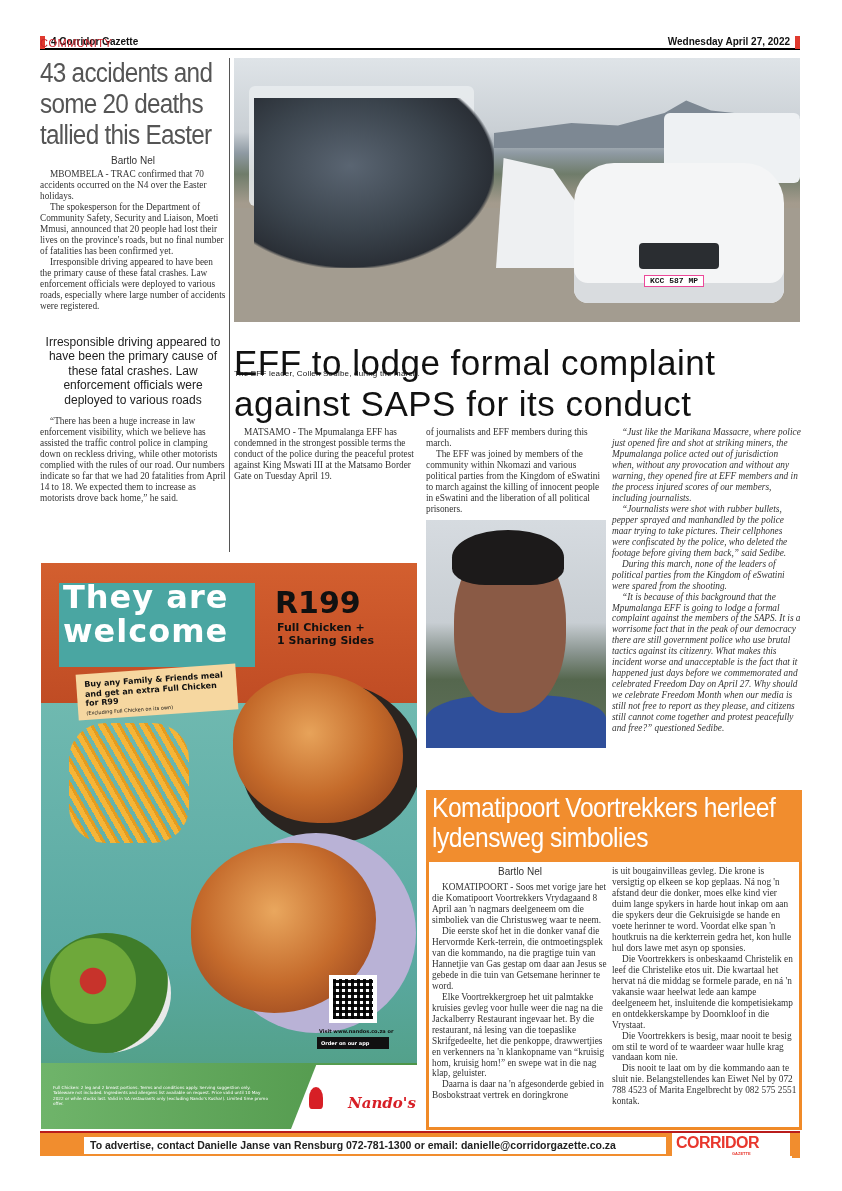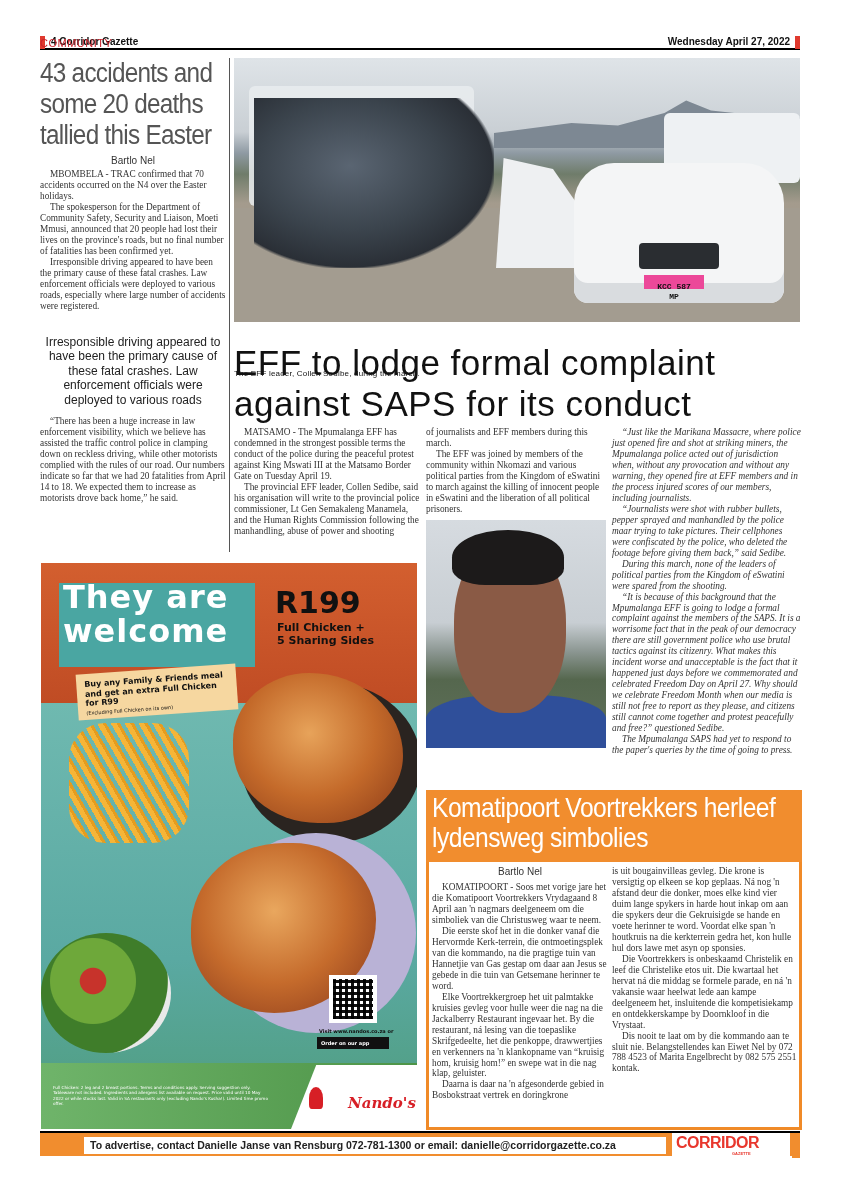--- a/index.html
+++ b/index.html
@@ -30,21 +30,21 @@
   .photo-top { position: absolute; left: 234px; top: 58px; width: 566px; height: 264px; overflow: hidden;
     background: linear-gradient(180deg, #dfe4e8 0%, #c9cfd4 28%, #8f9aa3 36%, #6f7c6a 44%, #a49b8d 55%, #9d978c 100%); }
   .photo-top .mountain { position: absolute; left: 260px; top: 40px; width: 310px; height: 50px; background: #7d8893;
     clip-path: polygon(0 70%, 25% 50%, 40% 55%, 55% 30%, 62% 5%, 70% 25%, 85% 35%, 100% 40%, 100% 100%, 0 100%); }
   .photo-top .road { position: absolute; left: 0; top: 150px; width: 100%; height: 114px; background: #a39c90; }
   .photo-top .police { position: absolute; left: 20px; top: 40px; width: 240px; height: 170px;
     background: radial-gradient(ellipse at 40% 40%, #5a6572 0%, #3b444d 45%, #2a2f36 70%, transparent 72%); }
   .photo-top .van { position: absolute; left: 15px; top: 28px; width: 225px; height: 120px; background: #e9ecee; border-radius: 6px; opacity: 0.85; }
   .photo-top .car { position: absolute; left: 340px; top: 105px; width: 210px; height: 140px; background: #f4f5f6; border-radius: 40px 40px 14px 14px; box-shadow: inset 0 -20px 0 #d9dcdf; }
   .photo-top .car .grille { position: absolute; left: 65px; top: 80px; width: 80px; height: 26px; background: #2a2d31; border-radius: 4px; }
-  .photo-top .car .plate { position: absolute; left: 70px; top: 112px; width: 60px; height: 12px; background: #fff; border: 7px solid #ec4899; font: bold 8px "Liberation Mono", monospace; text-align: center; line-height: 10px; color: #111; }
+  .photo-top .car .plate { position: absolute; left: 70px; top: 112px; width: 60px; height: 12px; background: #fff; border: 1px solid #ec4899; font: bold 8px "Liberation Mono", monospace; text-align: center; line-height: 10px; color: #111; }
   .photo-top .door { position: absolute; left: 262px; top: 100px; width: 95px; height: 110px; background: #eef0f2; clip-path: polygon(8% 0, 60% 10%, 100% 60%, 100% 100%, 0 100%); }
   .photo-top .vans-r { position: absolute; left: 430px; top: 55px; width: 136px; height: 70px; background: #eef1f3; border-radius: 6px; }
   .caption { font: 8px/1.3 "Liberation Sans", sans-serif; color: #111; letter-spacing: 0.2px; margin-top: 44px; }
   .cap-top { position: absolute; left: 234px; top: 325px; }
 
   
   .h1-eff { position: absolute; left: 234px; top: 343px; width: 580px; font: 35px/1.16 "Liberation Sans", sans-serif; color: #111; letter-spacing: 0.5px; }
   .eff-col1 { position: absolute; left: 234px; top: 427px; width: 186px; }
   .eff-col2 { position: absolute; left: 426px; top: 427px; width: 180px; }
   .eff-col3 { position: absolute; left: 612px; top: 427px; width: 190px; font-style: italic; }
@@ -89,21 +89,21 @@
 
   
   .kom-box { position: absolute; left: 426px; top: 790px; width: 376px; height: 340px; border: 3px solid #f08a28; background: #fff; }
   .kom-head { position: absolute; left: 426px; top: 790px; width: 376px; height: 72px; background: #f18d2e; }
   .kom-title { position: absolute; left: 432px; top: 793px; width: 370px; font: 28px/1.08 "Liberation Sans", sans-serif; color: #ffffff; letter-spacing: -0.6px; transform: scaleX(0.88); transform-origin: left top; width: 420px; }
   .byline-kom { position: absolute; left: 432px; top: 866px; width: 176px; }
   .kom-col1 { position: absolute; left: 432px; top: 882px; width: 178px; }
   .kom-col2 { position: absolute; left: 612px; top: 866px; width: 186px; }
 
   
-  .foot { position: absolute; left: 40px; top: 1131px; width: 760px; height: 25px; background: #f18d2e; border-top: 2px solid #000000; }
+  .foot { position: absolute; left: 40px; top: 1131px; width: 760px; height: 25px; background: #f18d2e; border-top: 2px solid #b91c1c; }
   .foot .inner { position: absolute; left: 44px; top: 4px; width: 582px; height: 17px; background: #fff; font: bold 10.5px/17px "Liberation Sans", sans-serif; color: #222; padding-left: 6px; }
   .foot .brand { position: absolute; left: 632px; top: 0; width: 118px; height: 25px; background: #fff; }
   .foot .brand .n { position: absolute; left: 4px; top: 1px; font: bold 16px "Liberation Sans", sans-serif; color: #e8372d; letter-spacing: -0.5px; }
   .foot .brand .s { position: absolute; left: 60px; top: 18px; font: bold 4px "Liberation Sans", sans-serif; color: #e8372d; }
   .foot .rb { position: absolute; left: 752px; top: 0; width: 8px; height: 25px; background: #f18d2e; }
 </style>
 </head>
 <body>
 
 <div class="hdr">
@@ -137,50 +137,48 @@
   <div class="car">
     <div class="grille"></div>
     <div class="plate">KCC 587 MP</div>
   </div>
 </div>
 <div class="caption cap-top">The EFF leader, Collen Sedibe, during the march.</div>
 
 <h1 class="h1-eff">EFF to lodge formal complaint against SAPS for its conduct</h1>
 <div class="body-text eff-col1">
   <p>MATSAMO - The Mpumalanga EFF has condemned in the strongest possible terms the conduct of the police during the peaceful protest against King Mswati III at the Matsamo Border Gate on Tuesday April 19.</p>
-  <p>The provincial EFF leader, Collen Sedibe, said his organisation will write to the provincial police commissioner, Lt Gen Semakaleng Manamela, and the Human Rights Commission following the manhandling, abuse of power and shooting</p>
 </div>
 <div class="body-text eff-col2">
   <p style="text-indent:0">of journalists and EFF members during this march.</p>
   <p>The EFF was joined by members of the community within Nkomazi and various political parties from the Kingdom of eSwatini to march against the killing of innocent people in eSwatini and the liberation of all political prisoners.</p>
 </div>
 <div class="body-text eff-col3">
   <p>“Just like the Marikana Massacre, where police just opened fire and shot at striking miners, the Mpumalanga police acted out of jurisdiction when, without any provocation and without any warning, they opened fire at EFF members and in the process injured scores of our members, including journalists.</p>
   <p>“Journalists were shot with rubber bullets, pepper sprayed and manhandled by the police maar trying to take pictures. Their cellphones were confiscated by the police, who deleted the footage before giving them back,” said Sedibe.</p>
   <p>During this march, none of the leaders of political parties from the Kingdom of eSwatini were spared from the shooting.</p>
   <p>“It is because of this background that the Mpumalanga EFF is going to lodge a formal complaint against the members of the SAPS. It is a worrisome fact that in the peak of our democracy there are still government police who use brutal tactics against its citizenry. What makes this incident worse and unacceptable is the fact that it happened just days before we commemorated and celebrated Freedom Day on April 27. Why should we celebrate Freedom Month when our media is still not free to report as they please, and citizens still cannot come together and protest peacefully and free?” questioned Sedibe.</p>
-  <p>The Mpumalanga SAPS had yet to respond to the paper's queries by the time of going to press.</p>
 </div>
 
 <div class="photo-2">
   <div class="shirt"></div>
   <div class="head"></div>
   <div class="hair"></div>
 </div>
 <div class="caption cap-2">A photojournalist, Bheki Dlamini, washes his face with milk after being pepper sprayed by police during the EFF march.</div>
 
 <div class="ad">
   <div class="top-bg"></div>
   <div class="tiles"></div>
   <div class="title-box"></div>
   <div class="title">They are welcome</div>
   <div class="price">R199</div>
   <div class="price-sub">
     <div>Full Chicken +</div>
-    <div>5 Sharing Sides</div>
+    <div>1 Sharing Sides</div>
   </div>
   <div class="plate1"></div>
   <div class="chicken1"></div>
   <div class="fries"></div>
   <div class="plate2"></div>
   <div class="chicken2"></div>
   <div class="salad"></div>
   <div class="promo">
     <div class="l1">Buy any Family &amp; Friends meal and get an extra Full Chicken for R99</div>
     <div class="l2">(Excluding Full Chicken on its own)</div>
@@ -203,20 +201,21 @@
 <div class="byline byline-kom">Bartlo Nel</div>
 <div class="body-text kom-col1">
   <p>KOMATIPOORT - Soos met vorige jare het die Komatipoort Voortrekkers Vrydagaand 8 April aan 'n nagmars deelgeneem om die simboliek van die Christusweg waar te neem.</p>
   <p>Die eerste skof het in die donker vanaf die Hervormde Kerk-terrein, die ontmoetingsplek van die kommando, na die pragtige tuin van Hannetjie van Gas gestap om daar aan Jesus se gebede in die tuin van Getsemane herinner te word.</p>
   <p>Elke Voortrekkergroep het uit palmtakke kruisies gevleg voor hulle weer die nag na die Jackalberry Restaurant ingevaar het. By die restaurant, ná lesing van die toepaslike Skrifgedeelte, het die penkoppe, drawwertjies en verkenners na 'n klankopname van “kruisig hom, kruisig hom!” en swepe wat in die nag klap, geluister.</p>
   <p>Daarna is daar na 'n afgesonderde gebied in Bosbokstraat vertrek en doringkrone</p>
 </div>
 <div class="body-text kom-col2">
   <p style="text-indent:0">is uit bougainvilleas gevleg. Die krone is versigtig op elkeen se kop geplaas. Ná nog 'n afstand deur die donker, moes elke kind vier duim lange spykers in harde hout inkap om aan die spykers deur die Gekruisigde se hande en voete herinner te word. Voordat elke span 'n houtkruis na die kerkterrein gedra het, kon hulle hul dors lawe met asyn op sponsies.</p>
   <p>Die Voortrekkers is onbeskaamd Christelik en leef die Christelike etos uit. Die kwartaal het hervat ná die middag se formele parade, en ná 'n vakansie waar heelwat lede aan kampe deelgeneem het, insluitende die kompetisiekamp en ontdekkerskampe by Doornkloof in die Vrystaat.</p>
+  <p>Die Voortrekkers is besig, maar nooit te besig om stil te word of te waardeer waar hulle krag vandaan kom nie.</p>
   <p>Dis nooit te laat om by die kommando aan te sluit nie. Belangstellendes kan Eiwet Nel by 072 788 4523 of Marita Engelbrecht by 082 575 2551 kontak.</p>
 </div>
 
 <div class="foot">
   <div class="inner">To advertise, contact Danielle Janse van Rensburg 072-781-1300 or email: danielle@corridorgazette.co.za</div>
   <div class="brand">
     <span class="n">CORRIDOR</span>
     <span class="s">GAZETTE</span>
   </div>
   <div class="rb"></div>

